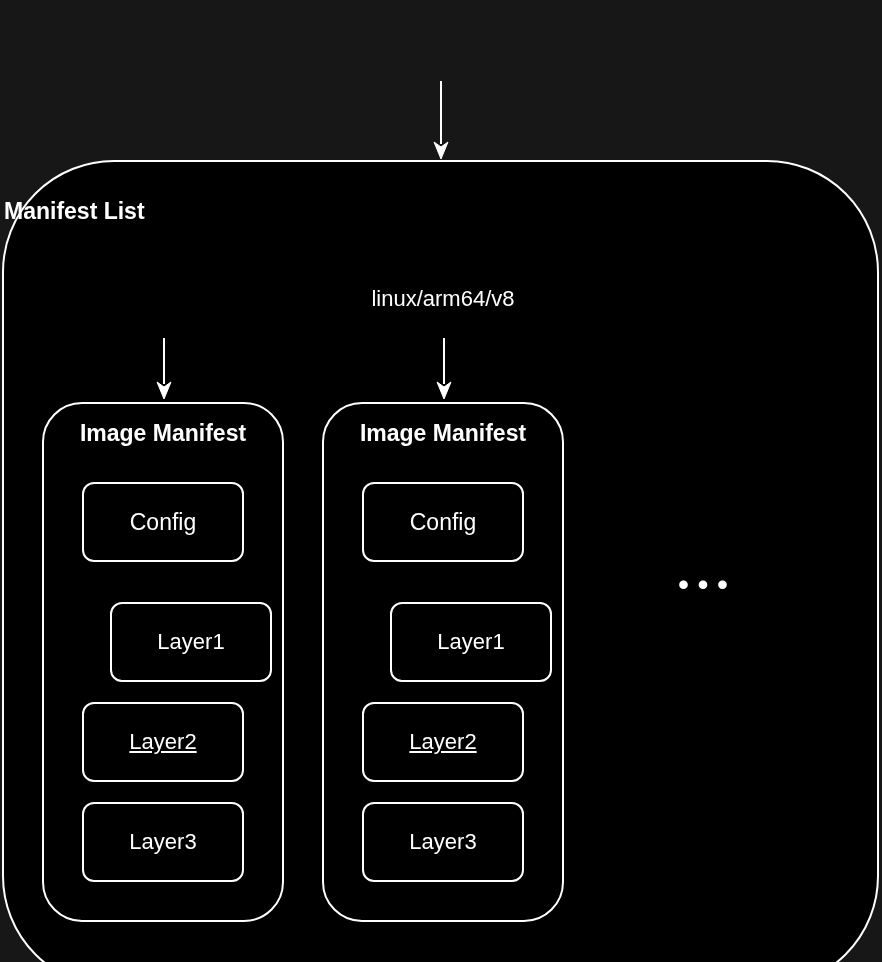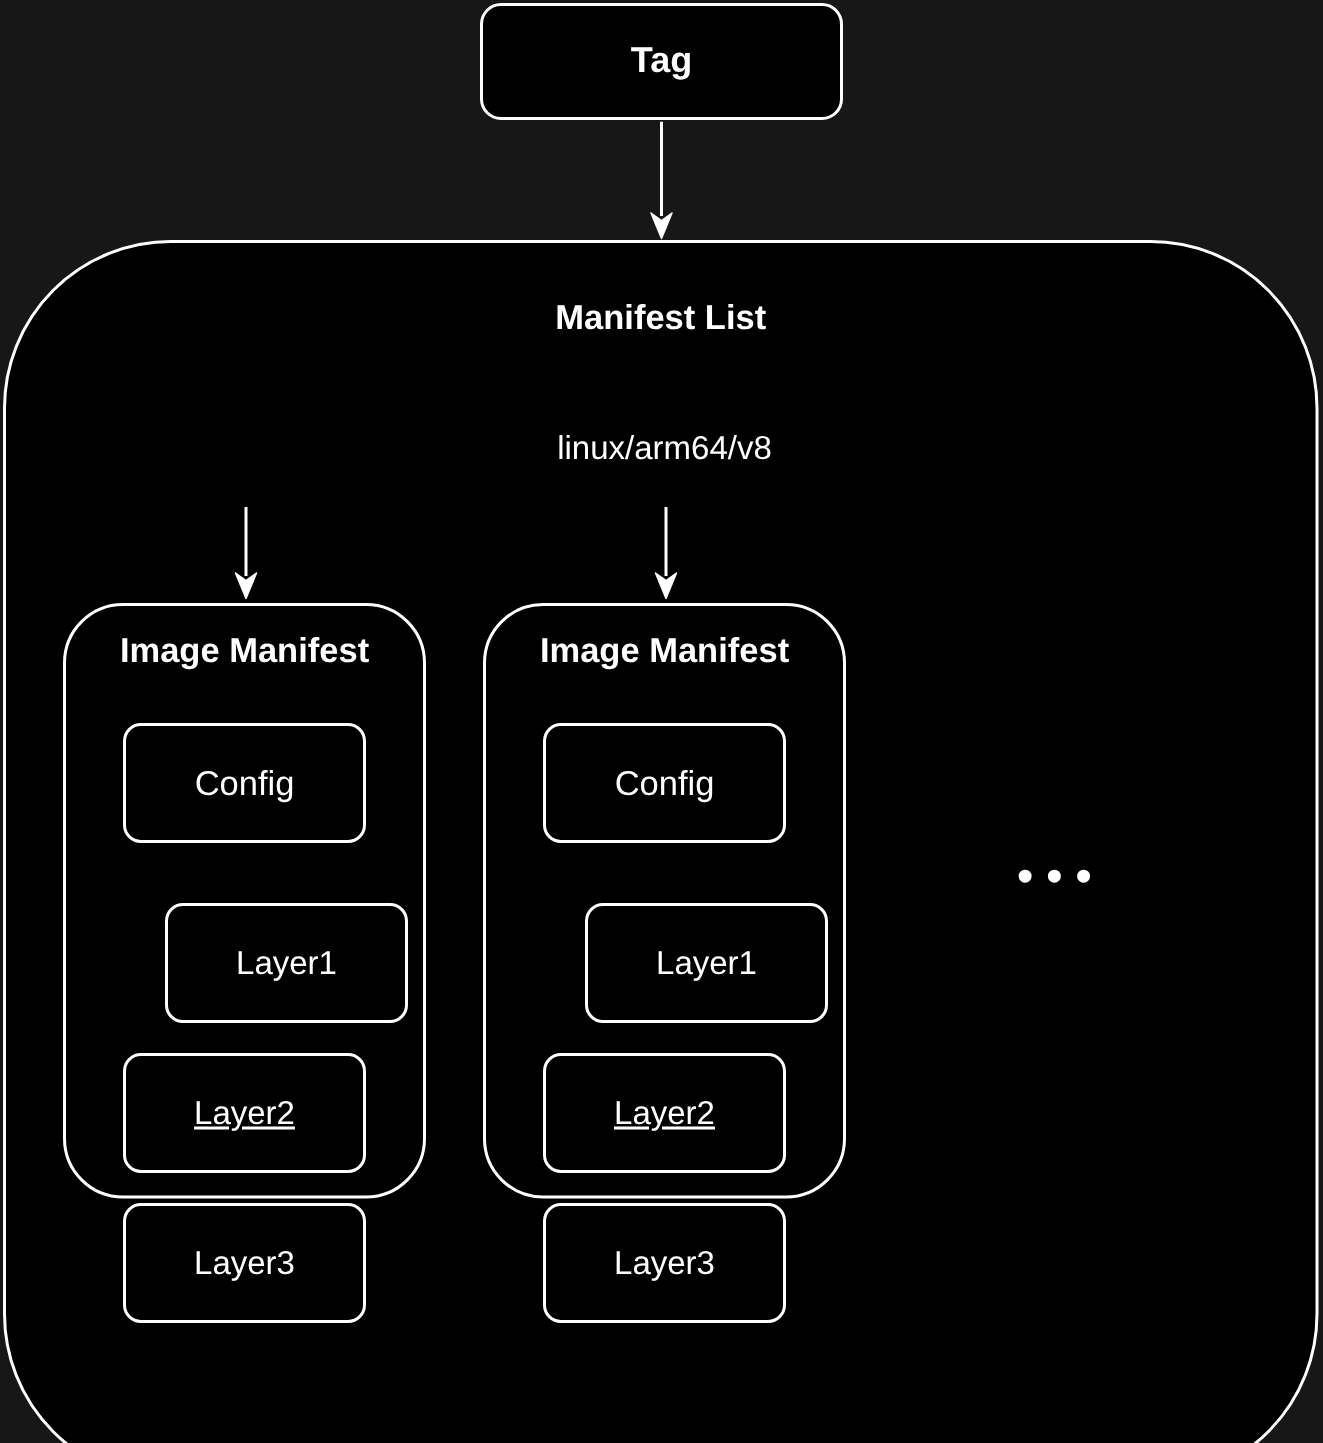--- a/index.html
+++ b/index.html
@@ -36,41 +36,41 @@
     font-size: 24px; font-weight: bold;
   }
   .manifest-list {
     left: 2px; top: 160px;
     width: 877px; height: 828px;
     border-radius: 112px;
   }
   .ml-title {
     position: absolute;
     left: 0; right: 0; top: 36px;
-    text-align: center;
+    text-align: left;
     font-size: 23px; font-weight: bold;
   }
   .platform-label {
     position: absolute;
     width: 240px; top: 124px;
     text-align: center;
     font-size: 22px;
     white-space: nowrap;
   }
   .platform-0 { left: 39px; }
   .platform-1 { left: 319px; }
   .arrow { position: absolute; }
   .arrow-tag { left: 427px; top: 81px; }
   .arrow-p0 { left: 146px; top: 176px; }
   .arrow-p1 { left: 426px; top: 176px; }
   .im-col {
     position: absolute;
     box-sizing: border-box;
     top: 240px;
-    width: 242px; height: 397px;
+    width: 242px; height: 520px;
     background: var(--fill);
     border: 2px solid var(--stroke);
     border-radius: 40px;
   }
   .im-col-0 { left: 38px; }
   .im-col-1 { left: 318px; }
   .im-title {
     position: absolute;
     left: 0; right: 0; top: 16px;
     text-align: center;
@@ -100,23 +100,20 @@
     line-height: 30px;
   }
   svg line { stroke: var(--stroke); stroke-width: 2px; }
   svg polygon { fill: var(--stroke); stroke: var(--stroke); stroke-width: 1px; stroke-linejoin: round; }
 </style>
 </head>
 <body>
 
 <div class="canvas">
 
-  <div class="node center-flex tag-box">
-    <span>Tag</span>
-  </div>
 
   <svg class="arrow arrow-tag" width="28" height="79" viewBox="0 0 28 79">
     <line x1="14" y1="0" x2="14" y2="63"></line>
     <polygon points="14,78 7,61 14,66 21,61"></polygon>
   </svg>
 
   <div class="node manifest-list">
 
     <div class="ml-title">Manifest List</div>
 

